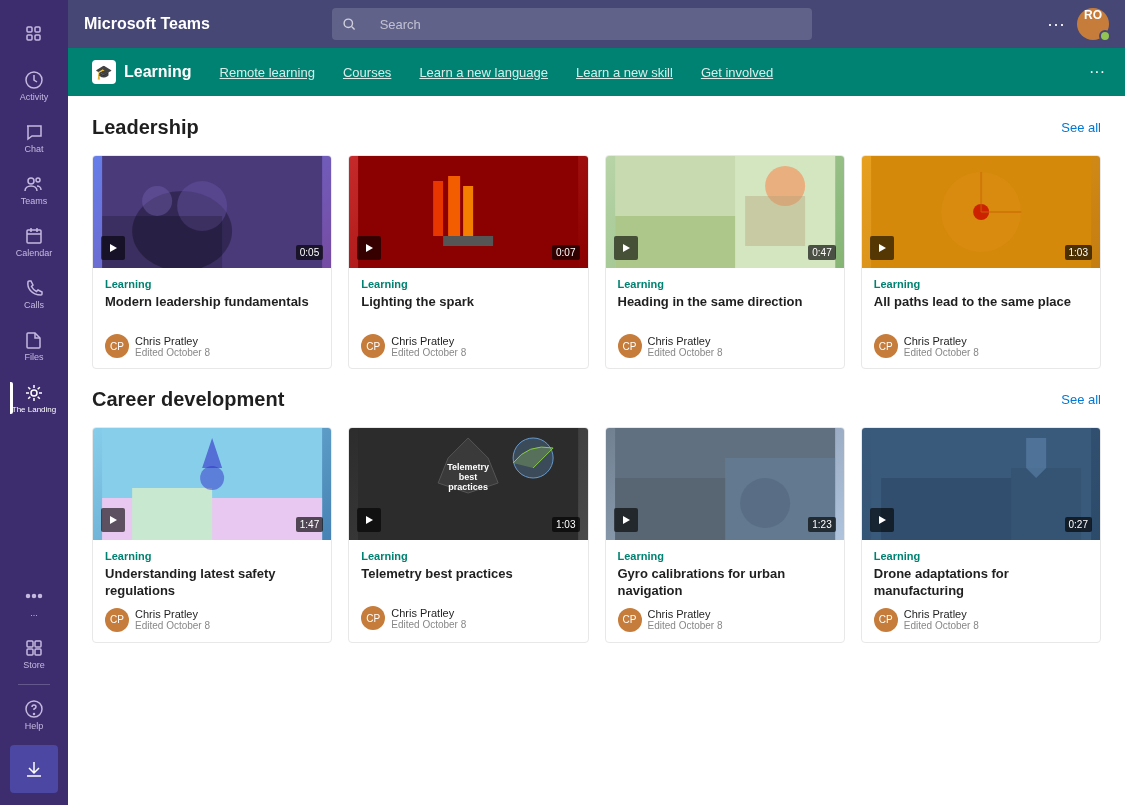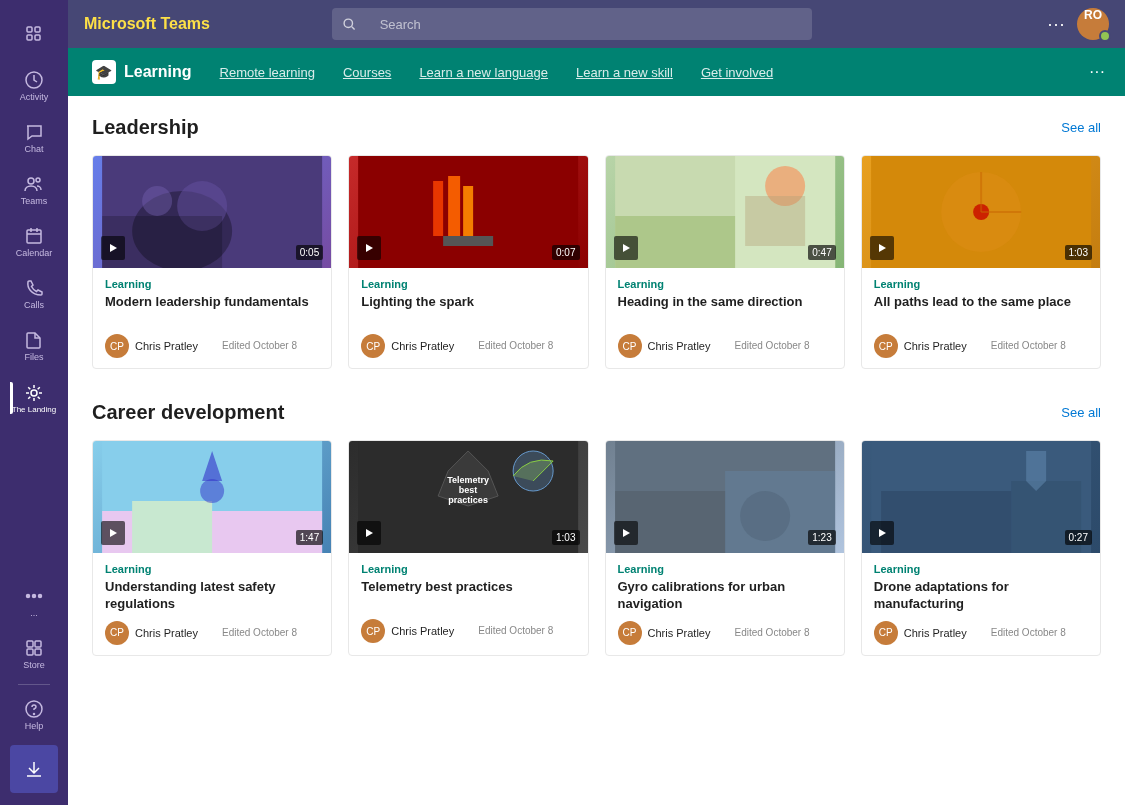--- a/index.html
+++ b/index.html
@@ -50,21 +50,21 @@
     .topbar {
       background: #464775;
       height: 48px;
       display: flex;
       align-items: center;
       padding: 0 16px;
       gap: 12px;
       flex-shrink: 0;
     }
     .app-title {
-      color: #fde047;
+      color: #ffffff;
       font-size: 16px;
       font-weight: 600;
       white-space: nowrap;
     }
     .search-box {
       flex: 1;
       max-width: 480px;
       background: rgba(255,255,255,0.15);
       border-radius: 4px;
       height: 32px;
@@ -173,21 +173,21 @@
       padding: 20px 24px;
       position: relative;
     }
 
     
     .content::-webkit-scrollbar { width: 8px; }
     .content::-webkit-scrollbar-track { background: #f0f0f0; }
     .content::-webkit-scrollbar-thumb { background: #c8c8c8; border-radius: 4px; }
 
     
-    .section { margin-bottom: 32px; }
+    .section { margin-bottom: 19px; }
     .section-header {
       display: flex;
       align-items: center;
       justify-content: space-between;
       margin-bottom: 16px;
     }
     .section-title {
       font-size: 20px;
       font-weight: 600;
       color: #1f1f1f;
@@ -267,21 +267,21 @@
       border-radius: 50%;
       background: #c67c3a;
       flex-shrink: 0;
       overflow: hidden;
       display: flex;
       align-items: center;
       justify-content: center;
       font-size: 10px;
       color: white;
     }
-    .author-info { display: flex; flex-direction: row; gap: 24px; }
+    .author-info { display: flex; flex-direction: column; }
     .author-name { font-size: 11px; color: #1f1f1f; font-weight: 500; }
     .author-date { font-size: 10px; color: #888; }
 
     
     .thumb-1 { background: linear-gradient(135deg, #667eea 0%, #764ba2 100%); position: relative; }
     .thumb-2 { background: linear-gradient(135deg, #c62a2a 0%, #8b0000 100%); padding-left: 16px; }
     .thumb-3 { background: linear-gradient(135deg, #b8d4a8 0%, #85b575 100%); }
     .thumb-4 { background: linear-gradient(135deg, #e8a020 0%, #c47d10 100%); }
     .thumb-5 { background: linear-gradient(135deg, #87CEEB 0%, #4682B4 100%); padding-left: 25px; }
     .thumb-6 { background: linear-gradient(135deg, #2c2c2c 0%, #4a4a4a 100%); }

